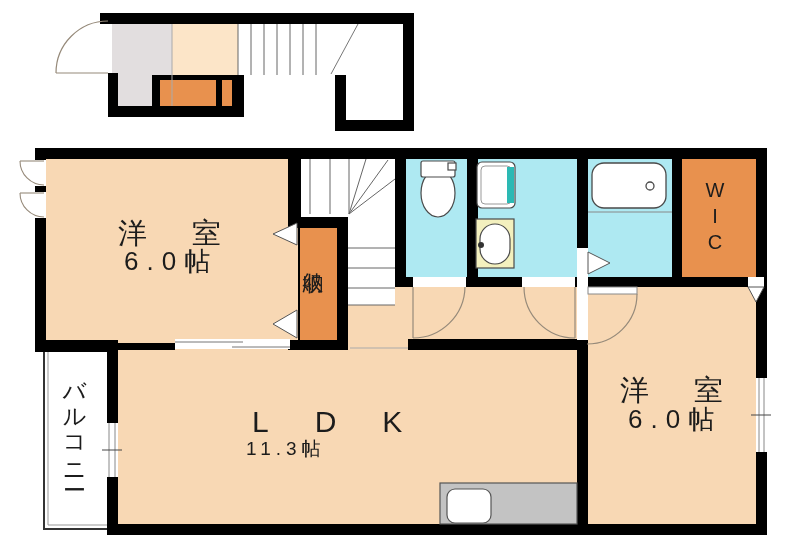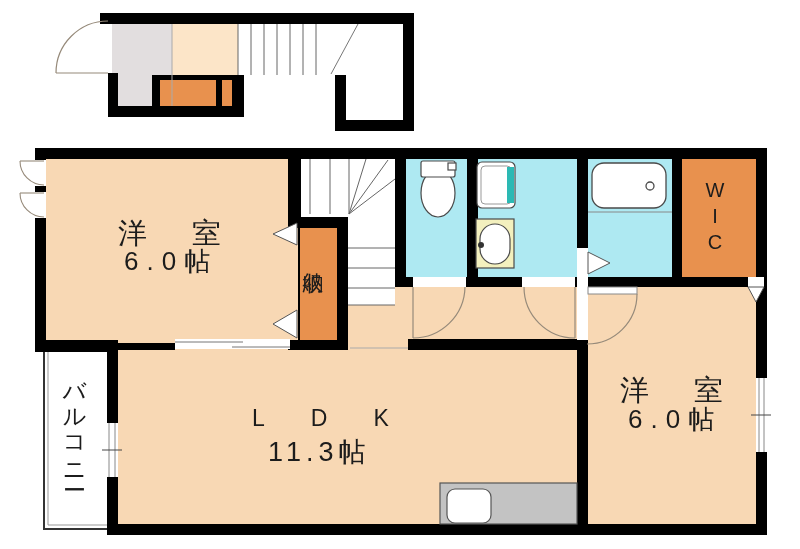--- a/index.html
+++ b/index.html
@@ -185,22 +185,22 @@
       <rect x="447" y="489" width="44" height="34" rx="8" fill="#fff"></rect>
     </g>
   </svg>
 
   <div class="lbl" style="left:118px;top:219px;font-size:29px;letter-spacing:45px;">洋室</div>
   <div class="lbl" style="left:124px;top:248px;font-size:26px;letter-spacing:8px;">6.0帖</div>
 
   <div class="lbl" style="left:620px;top:376px;font-size:29px;letter-spacing:45px;">洋室</div>
   <div class="lbl" style="left:628px;top:406px;font-size:26px;letter-spacing:8px;">6.0帖</div>
 
-  <div class="lbl" style="left:252px;top:407px;font-size:23px;letter-spacing:46px;">LDK</div>
-  <div class="lbl" style="left:246px;top:439px;font-size:27px;letter-spacing:5px;margin-left:22px;">11.3帖</div>
+  <div class="lbl" style="left:252px;top:407px;font-size:30px;letter-spacing:46px;">LDK</div>
+  <div class="lbl" style="left:246px;top:439px;font-size:19px;letter-spacing:5px;">11.3帖</div>
 
   <div class="lbl vert" style="left:303px;top:256px;font-size:21px;">収納</div>
 
   <div class="lbl vert" style="left:705px;top:179px;font-size:20px;letter-spacing:4px;">WIC</div>
 
   <div class="lbl vert" style="left:63px;top:365px;font-size:23px;letter-spacing:2px;">バルコニー</div>
 
 </div>
 
 </body></html>

